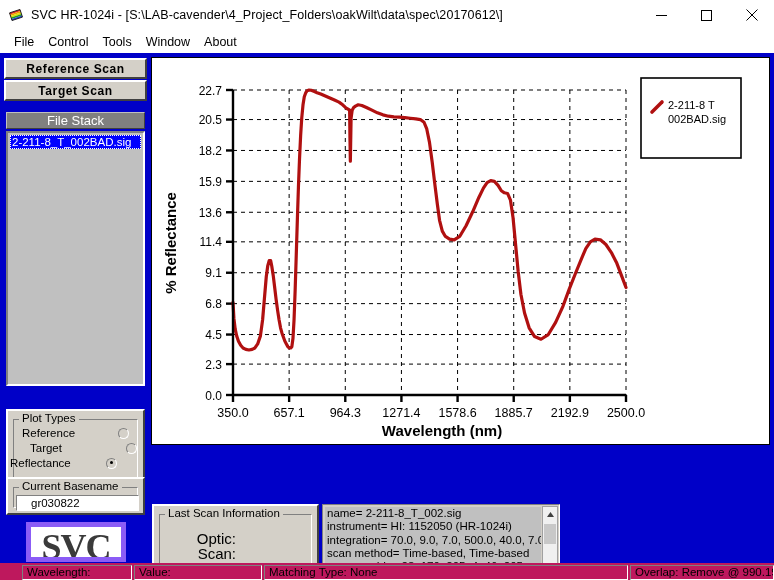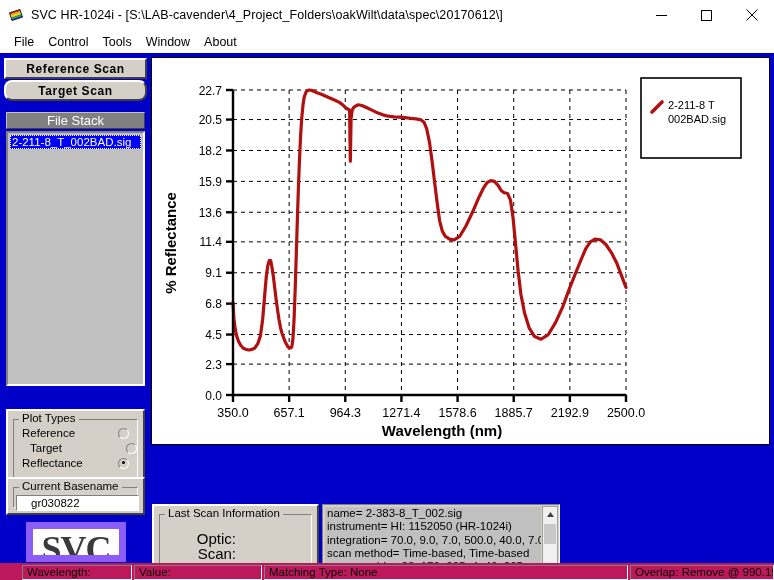--- a/index.html
+++ b/index.html
@@ -65,21 +65,21 @@
     border-top:2px solid #ffffff;
     border-left:2px solid #ffffff;
     border-right:2px solid #404040;
     border-bottom:2px solid #404040;
     font-family:Liberation Sans, sans-serif;
     font-size:12px; font-weight:bold; color:#000;
     display:flex; align-items:center; justify-content:center;
     letter-spacing:0.6px;
   }
   #btn-ref { position:absolute; left:0; top:4px; }
-  #btn-tgt { position:absolute; left:0; top:26px;border-radius:8px; }
+  #btn-tgt { position:absolute; left:0; top:26px; }
 
   #filestack-hdr {
     position:absolute; left:2px; top:58px; width:139px; height:17px;
     background:#808080; color:#ffffff; font-size:13px;
     display:flex; align-items:center; justify-content:center;
     border-top:1px solid #c0c0c0; border-left:1px solid #c0c0c0;
     border-right:1px solid #404040; border-bottom:1px solid #404040;
   }
   #filestack-list {
     position:absolute; left:2px; top:77px; width:139px; height:255px;
@@ -132,21 +132,21 @@
   #basename-input {
     position:absolute; left:8px; top:16px; width:123px; height:16px;
     background:#ffffff;
     border-top:1.5px solid #808080; border-left:1.5px solid #808080;
     border-right:1.5px solid #ffffff; border-bottom:1.5px solid #ffffff;
     font-size:11.5px; color:#000; padding-left:14px; line-height:14px;
   }
 
   #svclogo {
     position:absolute; left:22px; top:468px; width:100px; height:40px;
-    background:#ffffff; border:7px solid #8b5cf6;
+    background:#ffffff; border:5px solid #8b5cf6;
     overflow:hidden;
   }
   #svclogo-text {
     font-family:"Liberation Serif", serif;
     font-size:36px; font-weight:bold;
     color:#3a3a3a; letter-spacing:-1px;
     text-align:center; line-height:40px;
   }
 
   
@@ -270,21 +270,21 @@
         <div class="gb-inner"></div>
         <div class="gb-title">Plot Types</div>
         <div class="pt-row" style="left:14px; top:14px;">
           <span class="pt-label">Reference</span>
           <span class="pt-radio"></span>
         </div>
         <div class="pt-row" style="left:22px; top:29px;">
           <span class="pt-label">Target</span>
           <span class="pt-radio"></span>
         </div>
-        <div class="pt-row" style="left:14px; top:44px;">
+        <div class="pt-row" style="left:2px; top:44px;">
           <span class="pt-label">Reflectance</span>
           <span class="pt-radio checked"></span>
         </div>
       </div>
 
       <div class="groupbox" id="basenamebox">
         <div class="gb-inner"></div>
         <div class="gb-title">Current Basename</div>
         <div id="basename-input">gr030822</div>
       </div>
@@ -377,21 +377,21 @@
       <div class="gb-title">Last Scan Information</div>
       <div class="ls-row" style="left:10px; top:24px;">Optic:</div>
       <div class="ls-row" style="left:10px; top:39px;">Scan:</div>
       <div class="ls-row" style="left:10px; top:54px;">Integ:</div>
       <div class="ls-row" style="left:10px; top:69px;">Temp:</div>
 
     </div>
 
     <div id="scaninfo">
       <div id="scaninfo-text">
-          <div>name= 2-383-8_T_002.sig</div>
+          <div>name= 2-211-8_T_002.sig</div>
           <div>instrument= HI: 1152050 (HR-1024i)</div>
           <div>integration= 70.0, 9.0, 7.0, 500.0, 40.0, 7.0</div>
           <div>scan method= Time-based, Time-based</div>
           <div>scan coadds= 28, 170, 205, 4, 46, 205</div>
           <div>scan time= 2, 2</div>
         </div>
       <div id="vscroll">
         <div class="arr" style="top:0;">
           <svg width="7" height="5" viewBox="0 0 7 5">
               <polygon points="3.5,0 7,5 0,5" fill="#404040"></polygon>

